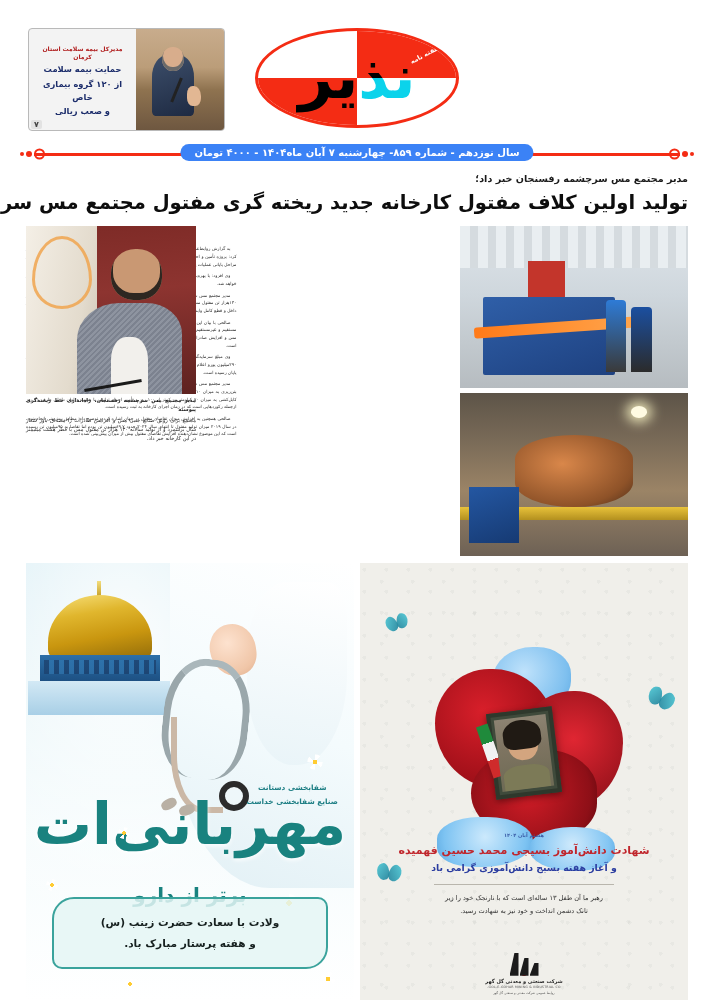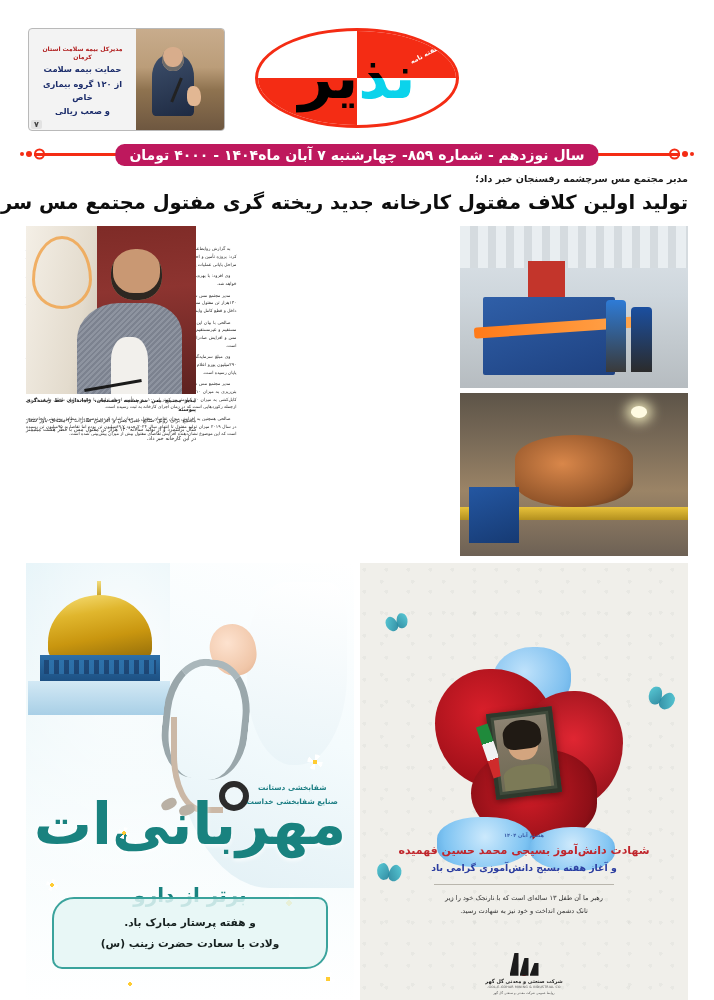--- a/index.html
+++ b/index.html
@@ -84,21 +84,21 @@
   .nazir-kicker {
     position:absolute; right:16px; top:20px; font-size:6.5px; color:#fff;
     font-weight:bold; transform:rotate(-28deg); z-index:3;
   }
 
   
   .daterule { position:relative; height:24px; width:714px; margin-top:2px; }
   .daterule .line { position:absolute; left:34px; right:34px; top:11px; height:2.5px; background:#f42c14; }
   .date-pill {
     position:absolute; left:50%; top:2px; transform:translateX(-50%);
-    background:#be185d; color:#fff; font-size:14px; font-weight:bold;
+    background:#3b82f6; color:#fff; font-size:10px; font-weight:bold;
     padding:3px 14px; border-radius:9px; white-space:nowrap; z-index:2;
   }
   .dots { position:absolute; top:5px; width:34px; height:14px; }
   .dots.l { left:20px; } .dots.r { right:20px; }
   .dots i { position:absolute; top:50%; transform:translateY(-50%);
     display:block; border-radius:50%; background:#f42c14; }
   .dots i:nth-child(1){ width:4px;height:4px; }
   .dots i:nth-child(2){ width:6px;height:6px; }
   .dots i:nth-child(3){ width:11px;height:11px; background:none; border:2.5px solid #f42c14; }
   .dots.l i:nth-child(1){ left:0; } .dots.l i:nth-child(2){ left:6px; } .dots.l i:nth-child(3){ left:14px; }
@@ -502,19 +502,19 @@
       </div>
 
       <span class="daisy d1"></span>
       <span class="daisy d2"></span>
       <span class="daisy d3"></span>
       <span class="daisy d4"></span>
       <span class="daisy d5"></span>
       <span class="daisy d6"></span>
 
       <div class="n-plate">
+        <div>ولادت با سعادت حضرت زینب (س)</div>
         <div>و هفته پرستار مبارک باد.</div>
-        <div>ولادت با سعادت حضرت زینب (س)</div>
       </div>
     </div>
   </div>
 
 </div>
 
 </body></html>

